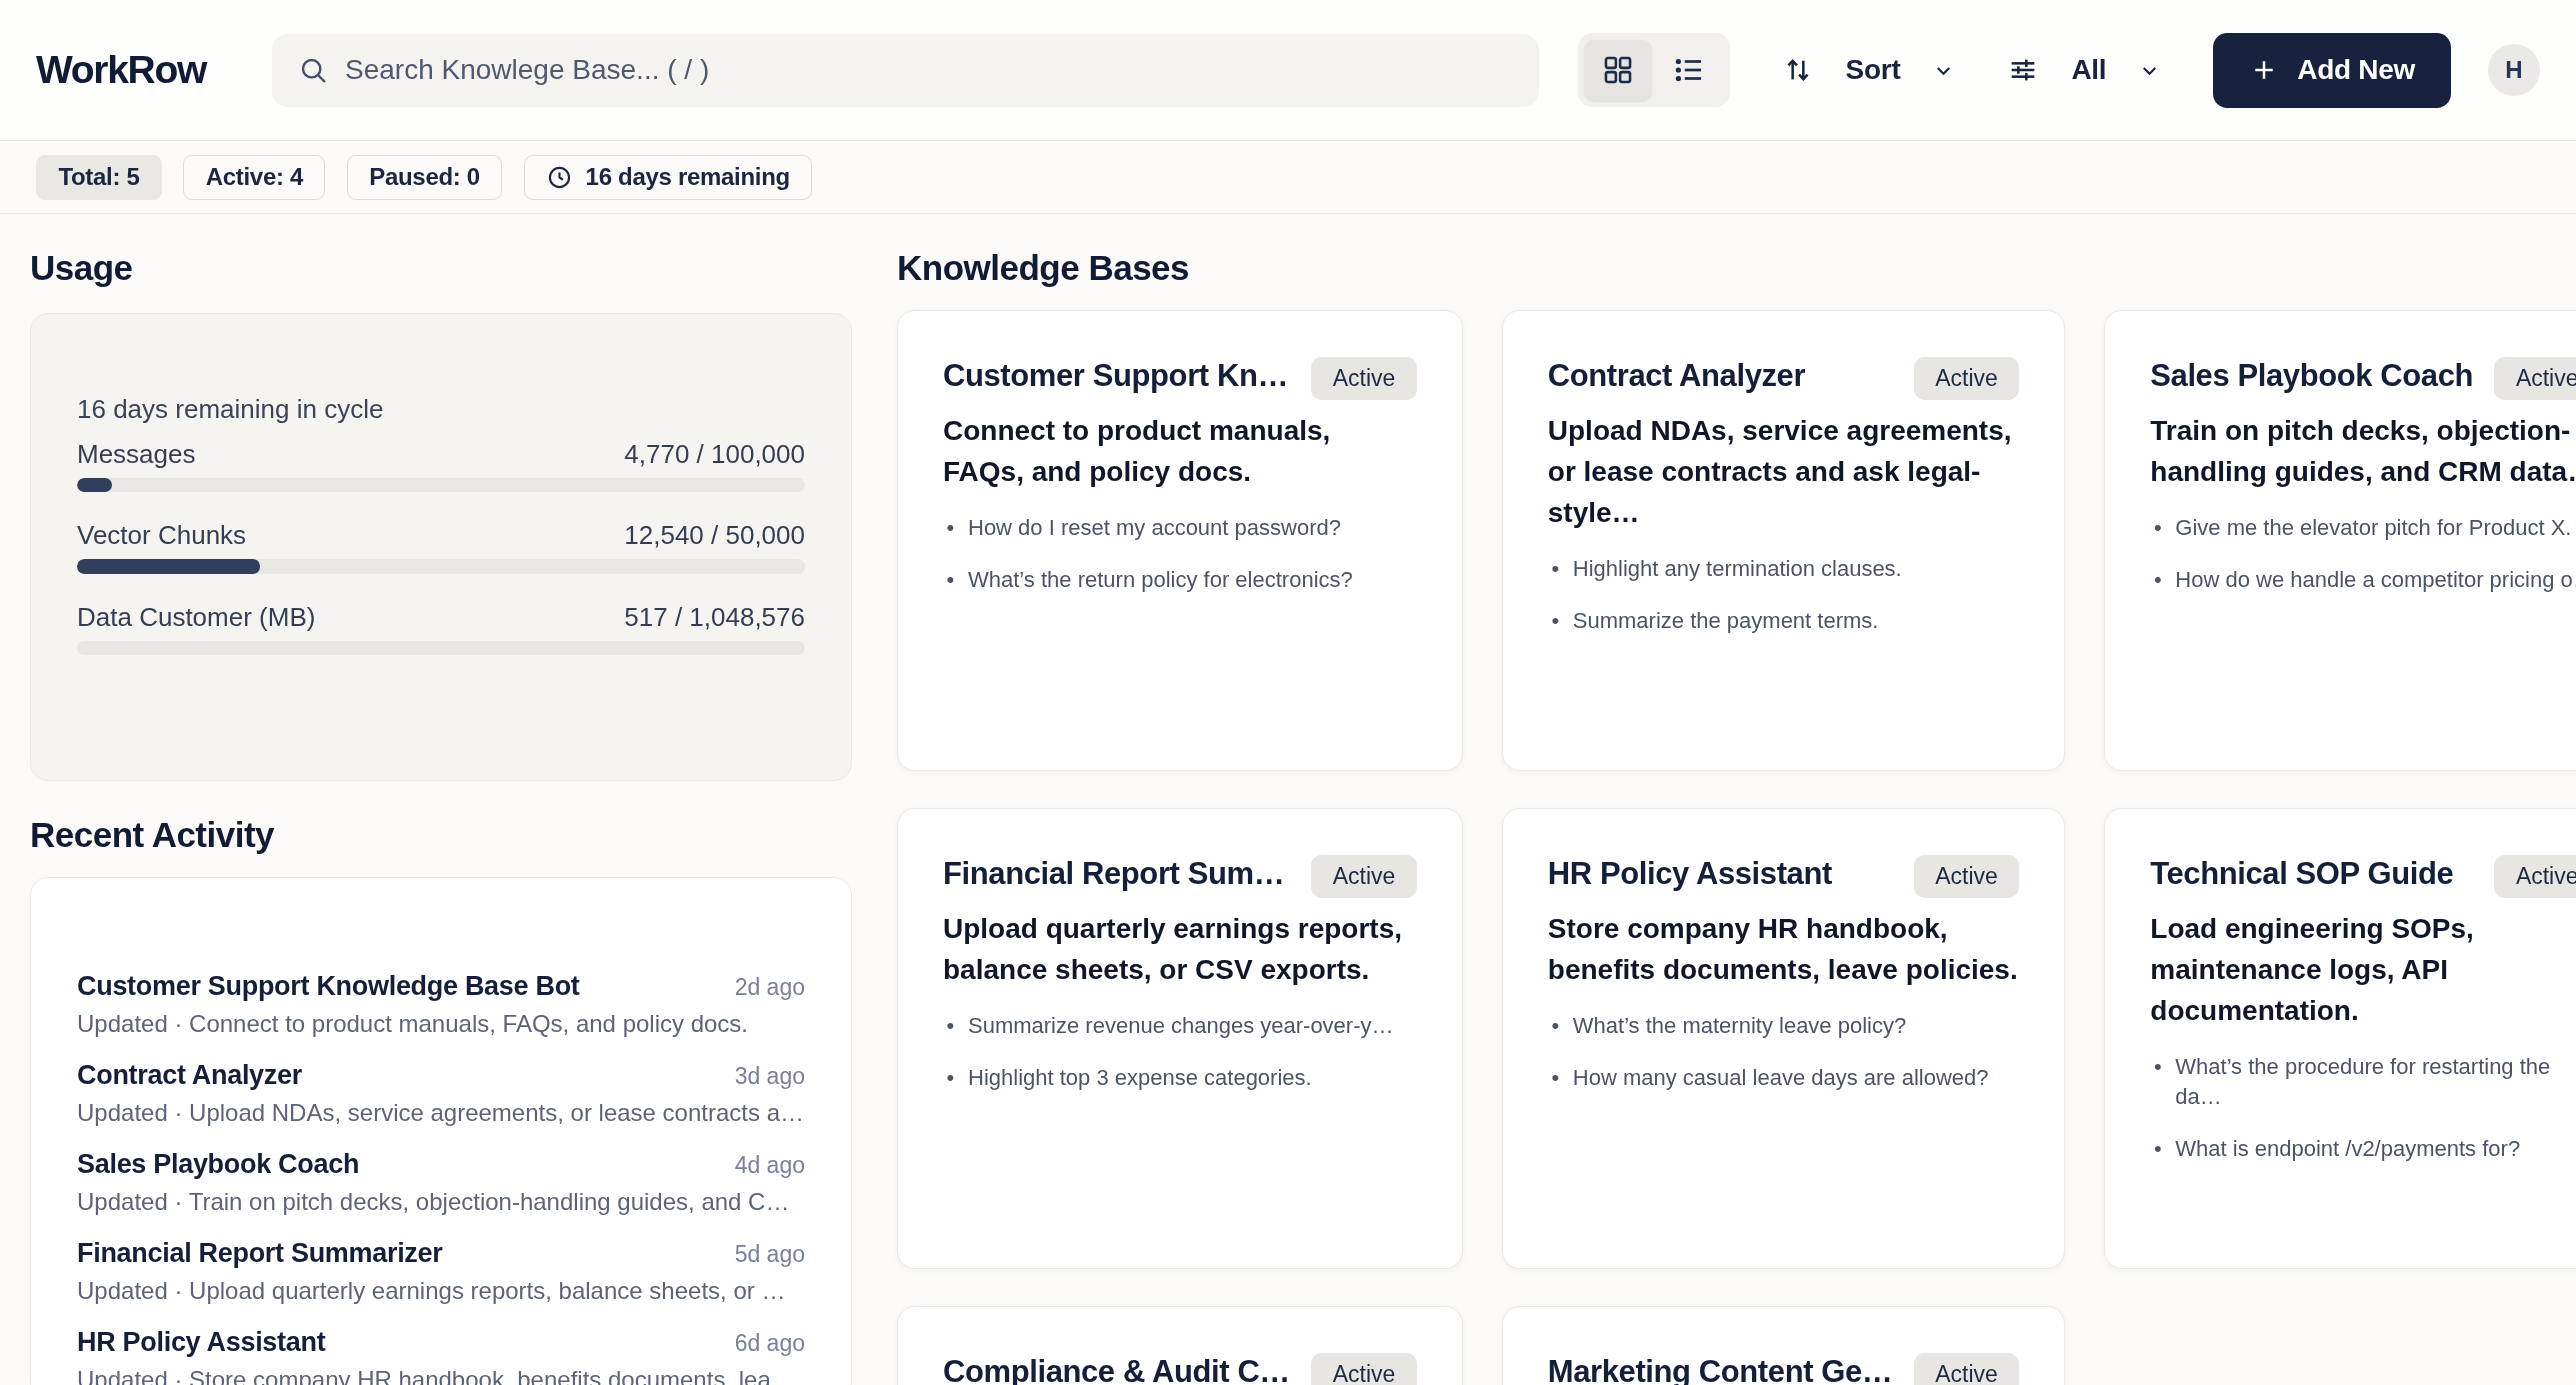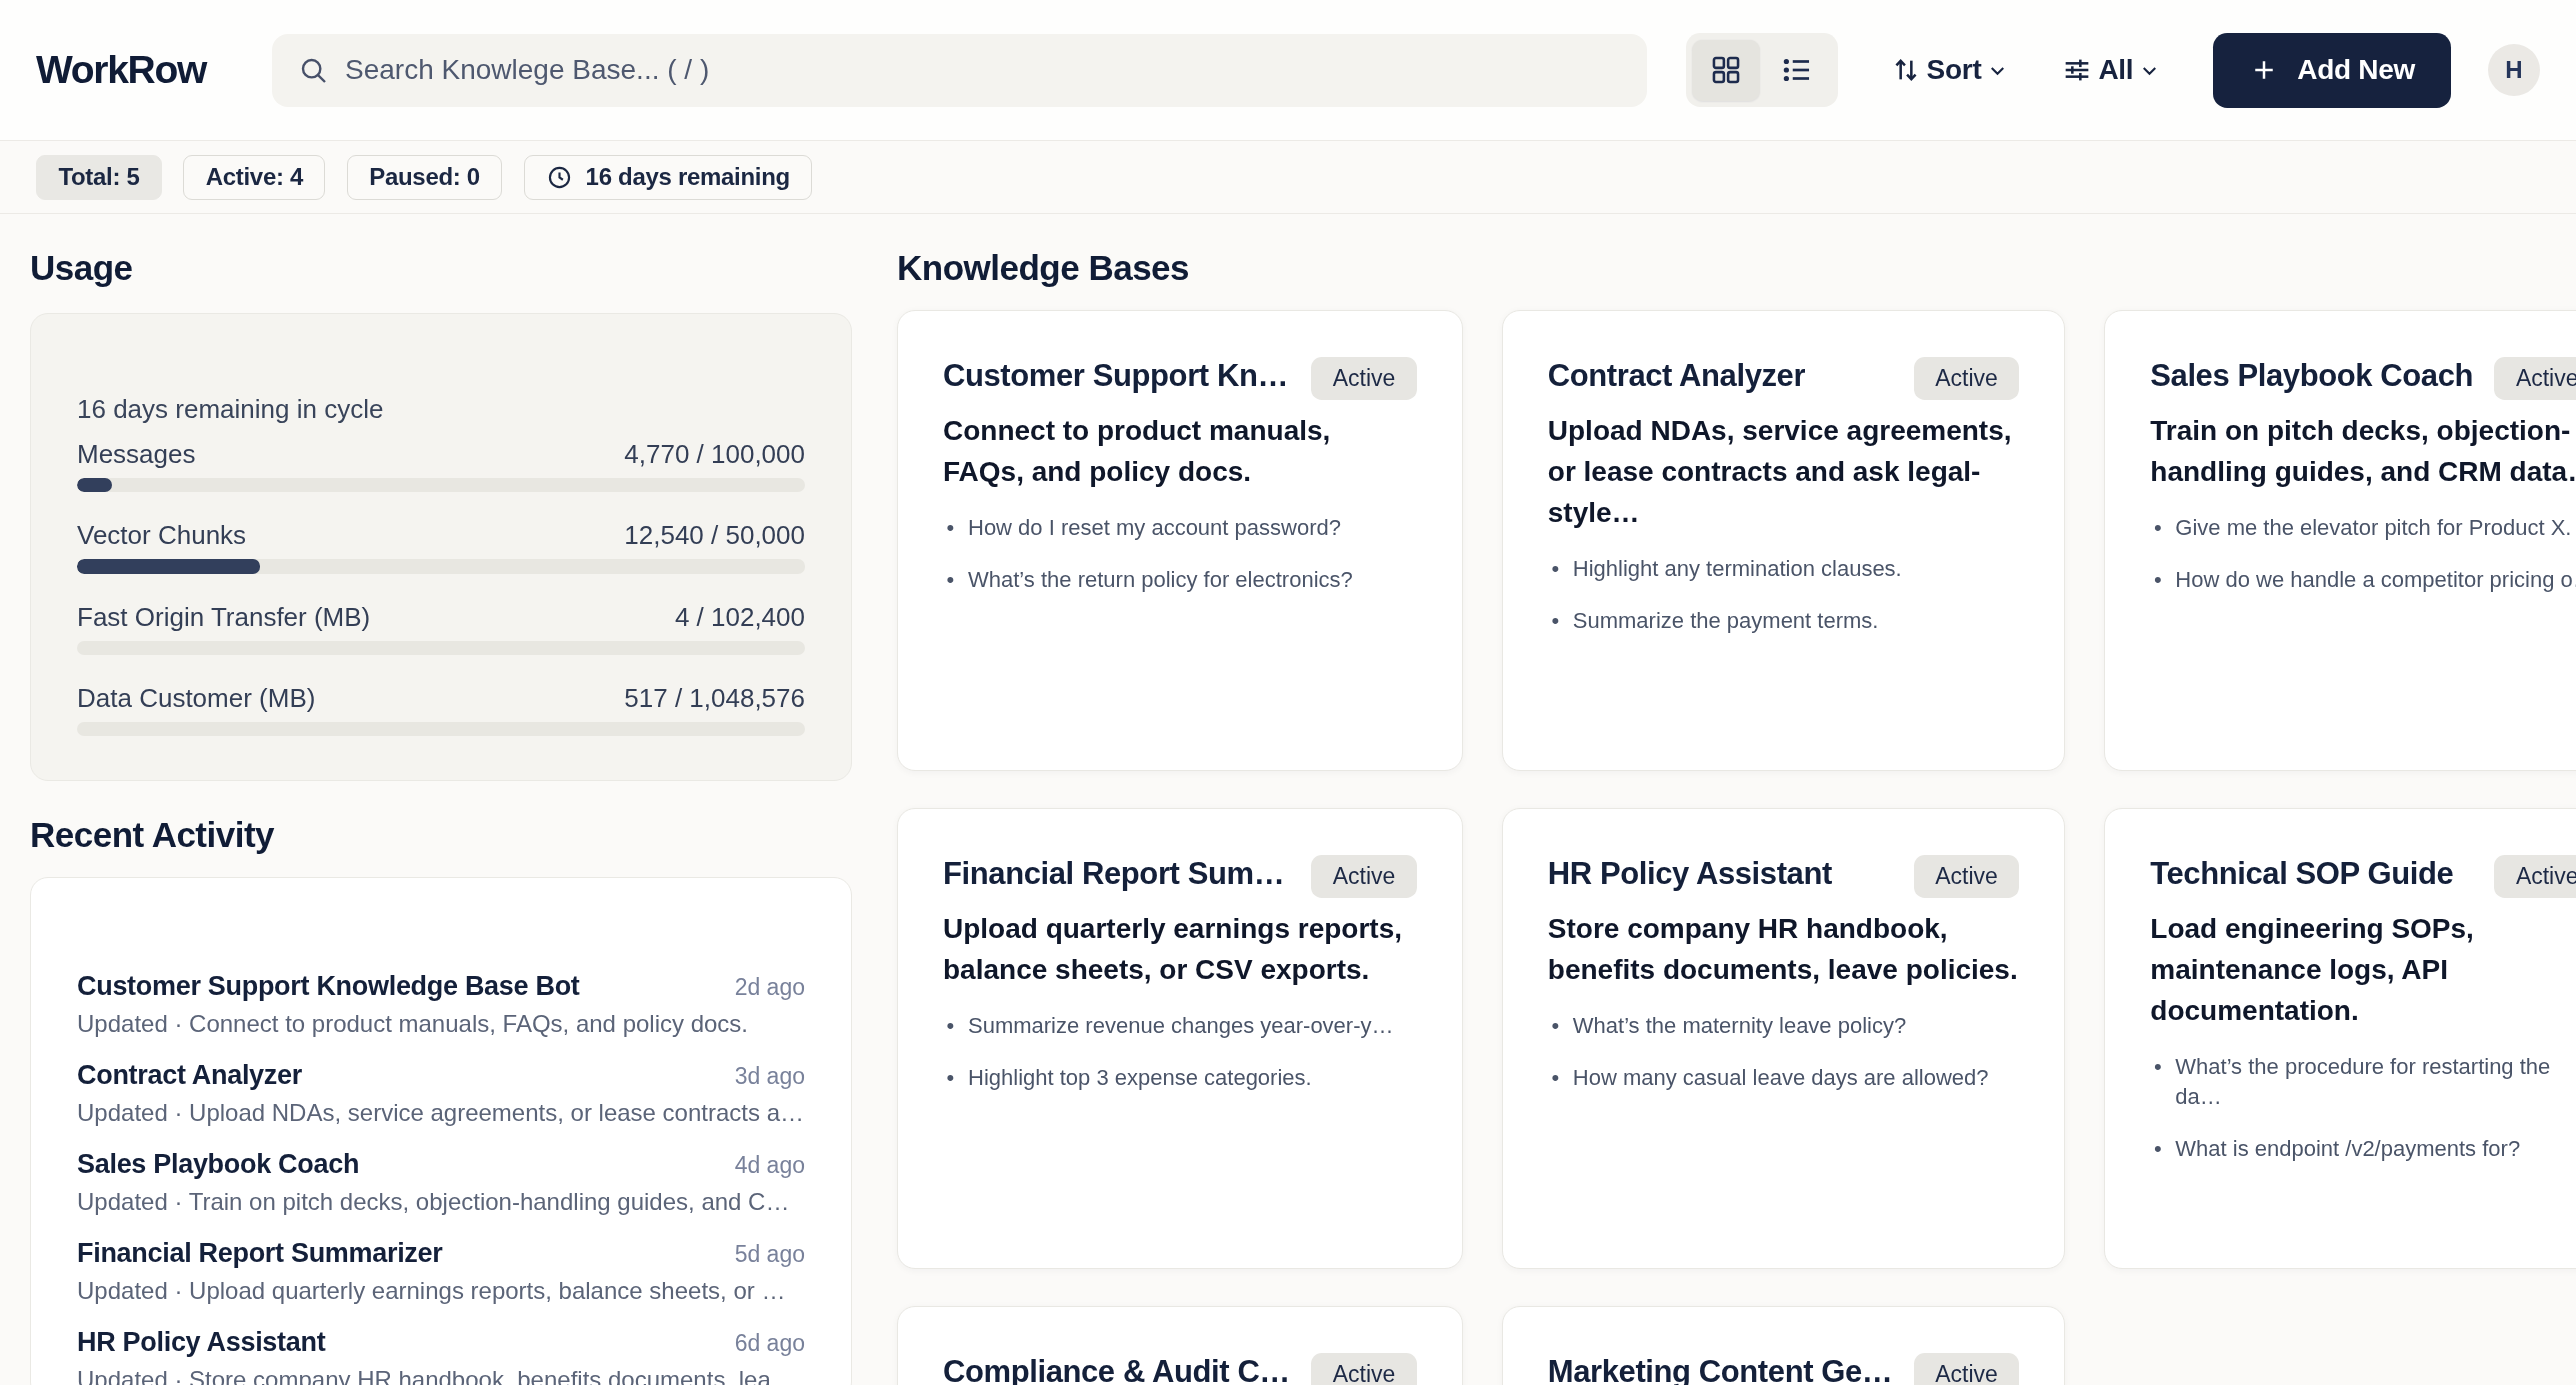--- a/index.html
+++ b/index.html
@@ -24,21 +24,21 @@
   .search input {
     border:none; background:transparent; outline:none; width:100%;
     font-size:28px; color:#2f3a52; font-family:inherit;
   }
   .search input::placeholder { color:#4e586f; opacity:1; }
 
   .toggle { flex:none; display:flex; background:#f1f0ec; border-radius:14.2px; padding:6.2px; gap:3.6px; }
   .toggle-btn { width:68px; height:61px; display:flex; align-items:center; justify-content:center; border-radius:10.7px; cursor:pointer; }
   .toggle-btn.active { background:#e5e4df; box-shadow:0 0.9px 1.8px rgba(20,30,60,.08); }
 
-  .hdr-ctl { flex:none; display:flex; align-items:center; gap:5px; font-size:28px; color:#17233f; margin-left:52px; cursor:pointer; }
+  .hdr-ctl { flex:none; display:flex; align-items:center; gap:32px; font-size:28px; color:#17233f; margin-left:52px; cursor:pointer; }
   .hdr-ctl .lbl { font-weight:bold; letter-spacing:-0.3px; }
 
   .add-btn {
     flex:none; margin-left:52px; height:75px; background:#16223e; color:#fff; border:none;
     border-radius:14.2px; display:flex; align-items:center; gap:18px; padding:0 36px;
     font-size:28px; font-family:inherit; font-weight:bold; letter-spacing:-0.3px; cursor:pointer;text-align:right;
   }
   .avatar {
     flex:none; width:52px; height:52px; border-radius:50%; background:#ebe9e5; color:#25355a;
     display:flex; align-items:center; justify-content:center; font-size:24px; font-weight:bold; margin-left:37px; cursor:pointer;
@@ -240,29 +240,20 @@
       <div class="meter">
         <div class="meter-row">
           <span>Vector Chunks</span>
           <span>12,540 / 50,000</span>
         </div>
         <div class="meter-track">
           <div class="meter-fill" style="width: 25.1%;"></div>
         </div>
       </div>
 
-      <div class="meter">
-        <div class="meter-row">
-          <span>Fast Origin Transfer (MB)</span>
-          <span>4 / 102,400</span>
-        </div>
-        <div class="meter-track">
-          <div class="meter-fill" style="width: 0%;"></div>
-        </div>
-      </div>
 
       <div class="meter">
         <div class="meter-row">
           <span>Data Customer (MB)</span>
           <span>517 / 1,048,576</span>
         </div>
         <div class="meter-track">
           <div class="meter-fill" style="width: 0%;"></div>
         </div>
       </div>

